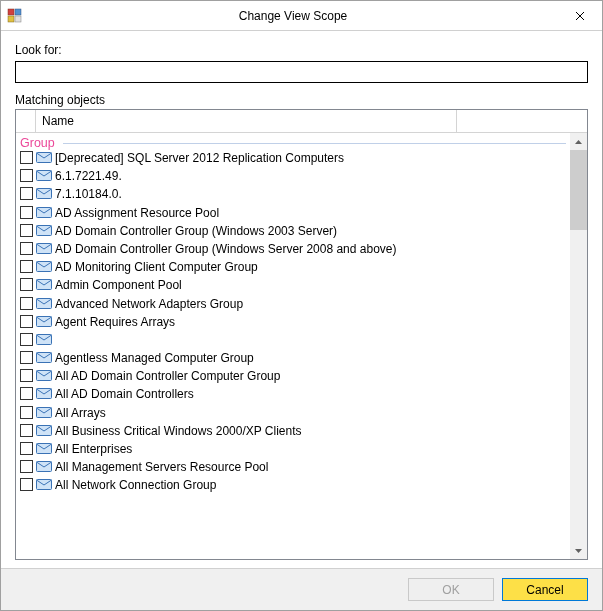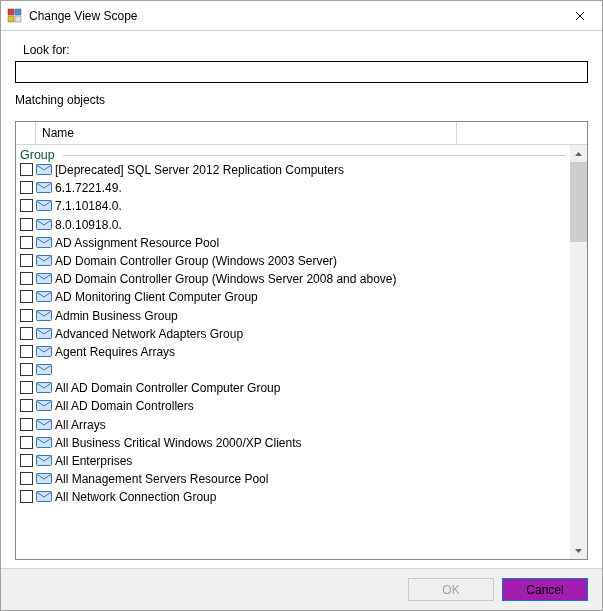--- a/index.html
+++ b/index.html
@@ -18,20 +18,21 @@
     display: flex;
     flex-direction: column;
   }
   .titlebar {
     height: 30px;
     background: #fff;
     border-bottom: 1px solid #d0d0d0;
     display: flex;
     align-items: center;
     padding: 0 0 0 6px;
+    text-align: center;
   }
   .titlebar .app-icon {
     width: 16px; height: 16px;
     margin-right: 6px;
     display: inline-block;
   }
   .titlebar .title {
     flex: 1;
     font-size: 12px;
   }
@@ -40,31 +41,31 @@
     display: flex; align-items: center; justify-content: center;
     cursor: pointer;
   }
   .content {
     flex: 1;
     padding: 10px 14px 8px 14px;
     display: flex;
     flex-direction: column;
     min-height: 0;
   }
-  .label { margin: 2px 0 4px 8px; }
+  .label { margin: 2px 0 4px 0; }
   .search-input {
     width: 100%;
     height: 22px;
     border: 1px solid #000;
     padding: 2px 4px;
     font-family: inherit;
     font-size: 12px;
     outline: none;
   }
-  .matching-label { margin: 10px 0 14px 0; }
+  .matching-label { margin: 10px 0 2px 0; }
   .list-wrap {
     flex: 1;
     border: 1px solid #828790;
     display: flex;
     flex-direction: column;
     min-height: 0;
     background: #fff;
     position: relative;
   }
   .list-header {
@@ -119,21 +120,21 @@
   }
   .sb-track { flex: 1; position: relative; }
   .sb-thumb {
     position: absolute;
     left: 0; right: 0;
     top: 0;
     height: 80px;
     background: #cdcdcd;
   }
   .group-header {
-    color: #14532d;
+    color: #ec4899;
     font-size: 12.5px;
     padding: 2px 2px 1px 1px;
     position: relative;
   }
   .group-header .line {
     position: absolute;
     left: 44px; right: 4px; top: 50%;
     height: 1px;
     background: #c0d0e8;
   }
@@ -181,21 +182,21 @@
     text-align: center;
   }
   .btn:disabled {
     color: #a0a0a0;
     background: #efefef;
     border-color: #c9c9c9;
     cursor: default;
   }
   .btn.primary {
     border: 1px solid #0078d7;
-    background: #a21caf;
+    background: #fde047;
   }
 </style>
 </head>
 <body>
 
 <div class="window">
   <div class="titlebar">
     <span class="app-icon">
       <svg width="16" height="16" viewBox="0 0 16 16">
         <rect x="1" y="1" width="6" height="6" fill="#d04040" stroke="#803020" stroke-width="0.5"></rect>
@@ -252,28 +253,20 @@
   <path d="M0.5 2 L8 7 L15.5 2" fill="none" stroke="#3a72b5" stroke-width="1"></path>
 </svg></span>
               <span class="name">7.1.10184.0.</span>
             </div>
             <div class="row">
               <span class="chk"></span>
               <span class="icon"><svg width="16" height="13" viewBox="0 0 16 13">
   <rect x="0.5" y="1.5" width="15" height="10" rx="1" fill="#cfe3f7" stroke="#3a72b5" stroke-width="1"></rect>
   <path d="M0.5 2 L8 7 L15.5 2" fill="none" stroke="#3a72b5" stroke-width="1"></path>
 </svg></span>
-              <span class="name">8.0.10918.0.</span>
-            </div>
-            <div class="row">
-              <span class="chk"></span>
-              <span class="icon"><svg width="16" height="13" viewBox="0 0 16 13">
-  <rect x="0.5" y="1.5" width="15" height="10" rx="1" fill="#cfe3f7" stroke="#3a72b5" stroke-width="1"></rect>
-  <path d="M0.5 2 L8 7 L15.5 2" fill="none" stroke="#3a72b5" stroke-width="1"></path>
-</svg></span>
               <span class="name">AD Assignment Resource Pool</span>
             </div>
             <div class="row">
               <span class="chk"></span>
               <span class="icon"><svg width="16" height="13" viewBox="0 0 16 13">
   <rect x="0.5" y="1.5" width="15" height="10" rx="1" fill="#cfe3f7" stroke="#3a72b5" stroke-width="1"></rect>
   <path d="M0.5 2 L8 7 L15.5 2" fill="none" stroke="#3a72b5" stroke-width="1"></path>
 </svg></span>
               <span class="name">AD Domain Controller Group (Windows 2003 Server)</span>
             </div>
@@ -292,21 +285,21 @@
   <path d="M0.5 2 L8 7 L15.5 2" fill="none" stroke="#3a72b5" stroke-width="1"></path>
 </svg></span>
               <span class="name">AD Monitoring Client Computer Group</span>
             </div>
             <div class="row">
               <span class="chk"></span>
               <span class="icon"><svg width="16" height="13" viewBox="0 0 16 13">
   <rect x="0.5" y="1.5" width="15" height="10" rx="1" fill="#cfe3f7" stroke="#3a72b5" stroke-width="1"></rect>
   <path d="M0.5 2 L8 7 L15.5 2" fill="none" stroke="#3a72b5" stroke-width="1"></path>
 </svg></span>
-              <span class="name">Admin Business Group</span>
+              <span class="name">Admin Component Pool</span>
             </div>
             <div class="row">
               <span class="chk"></span>
               <span class="icon"><svg width="16" height="13" viewBox="0 0 16 13">
   <rect x="0.5" y="1.5" width="15" height="10" rx="1" fill="#cfe3f7" stroke="#3a72b5" stroke-width="1"></rect>
   <path d="M0.5 2 L8 7 L15.5 2" fill="none" stroke="#3a72b5" stroke-width="1"></path>
 </svg></span>
               <span class="name">Advanced Network Adapters Group</span>
             </div>
             <div class="row">
@@ -316,20 +309,28 @@
   <path d="M0.5 2 L8 7 L15.5 2" fill="none" stroke="#3a72b5" stroke-width="1"></path>
 </svg></span>
               <span class="name">Agent Requires Arrays</span>
             </div>
             <div class="row">
               <span class="chk"></span>
               <span class="icon"><svg width="16" height="13" viewBox="0 0 16 13">
   <rect x="0.5" y="1.5" width="15" height="10" rx="1" fill="#cfe3f7" stroke="#3a72b5" stroke-width="1"></rect>
   <path d="M0.5 2 L8 7 L15.5 2" fill="none" stroke="#3a72b5" stroke-width="1"></path>
 </svg></span>
+            </div>
+            <div class="row">
+              <span class="chk"></span>
+              <span class="icon"><svg width="16" height="13" viewBox="0 0 16 13">
+  <rect x="0.5" y="1.5" width="15" height="10" rx="1" fill="#cfe3f7" stroke="#3a72b5" stroke-width="1"></rect>
+  <path d="M0.5 2 L8 7 L15.5 2" fill="none" stroke="#3a72b5" stroke-width="1"></path>
+</svg></span>
+              <span class="name">Agentless Managed Computer Group</span>
             </div>
             <div class="row">
               <span class="chk"></span>
               <span class="icon"><svg width="16" height="13" viewBox="0 0 16 13">
   <rect x="0.5" y="1.5" width="15" height="10" rx="1" fill="#cfe3f7" stroke="#3a72b5" stroke-width="1"></rect>
   <path d="M0.5 2 L8 7 L15.5 2" fill="none" stroke="#3a72b5" stroke-width="1"></path>
 </svg></span>
               <span class="name">All AD Domain Controller Computer Group</span>
             </div>
             <div class="row">

